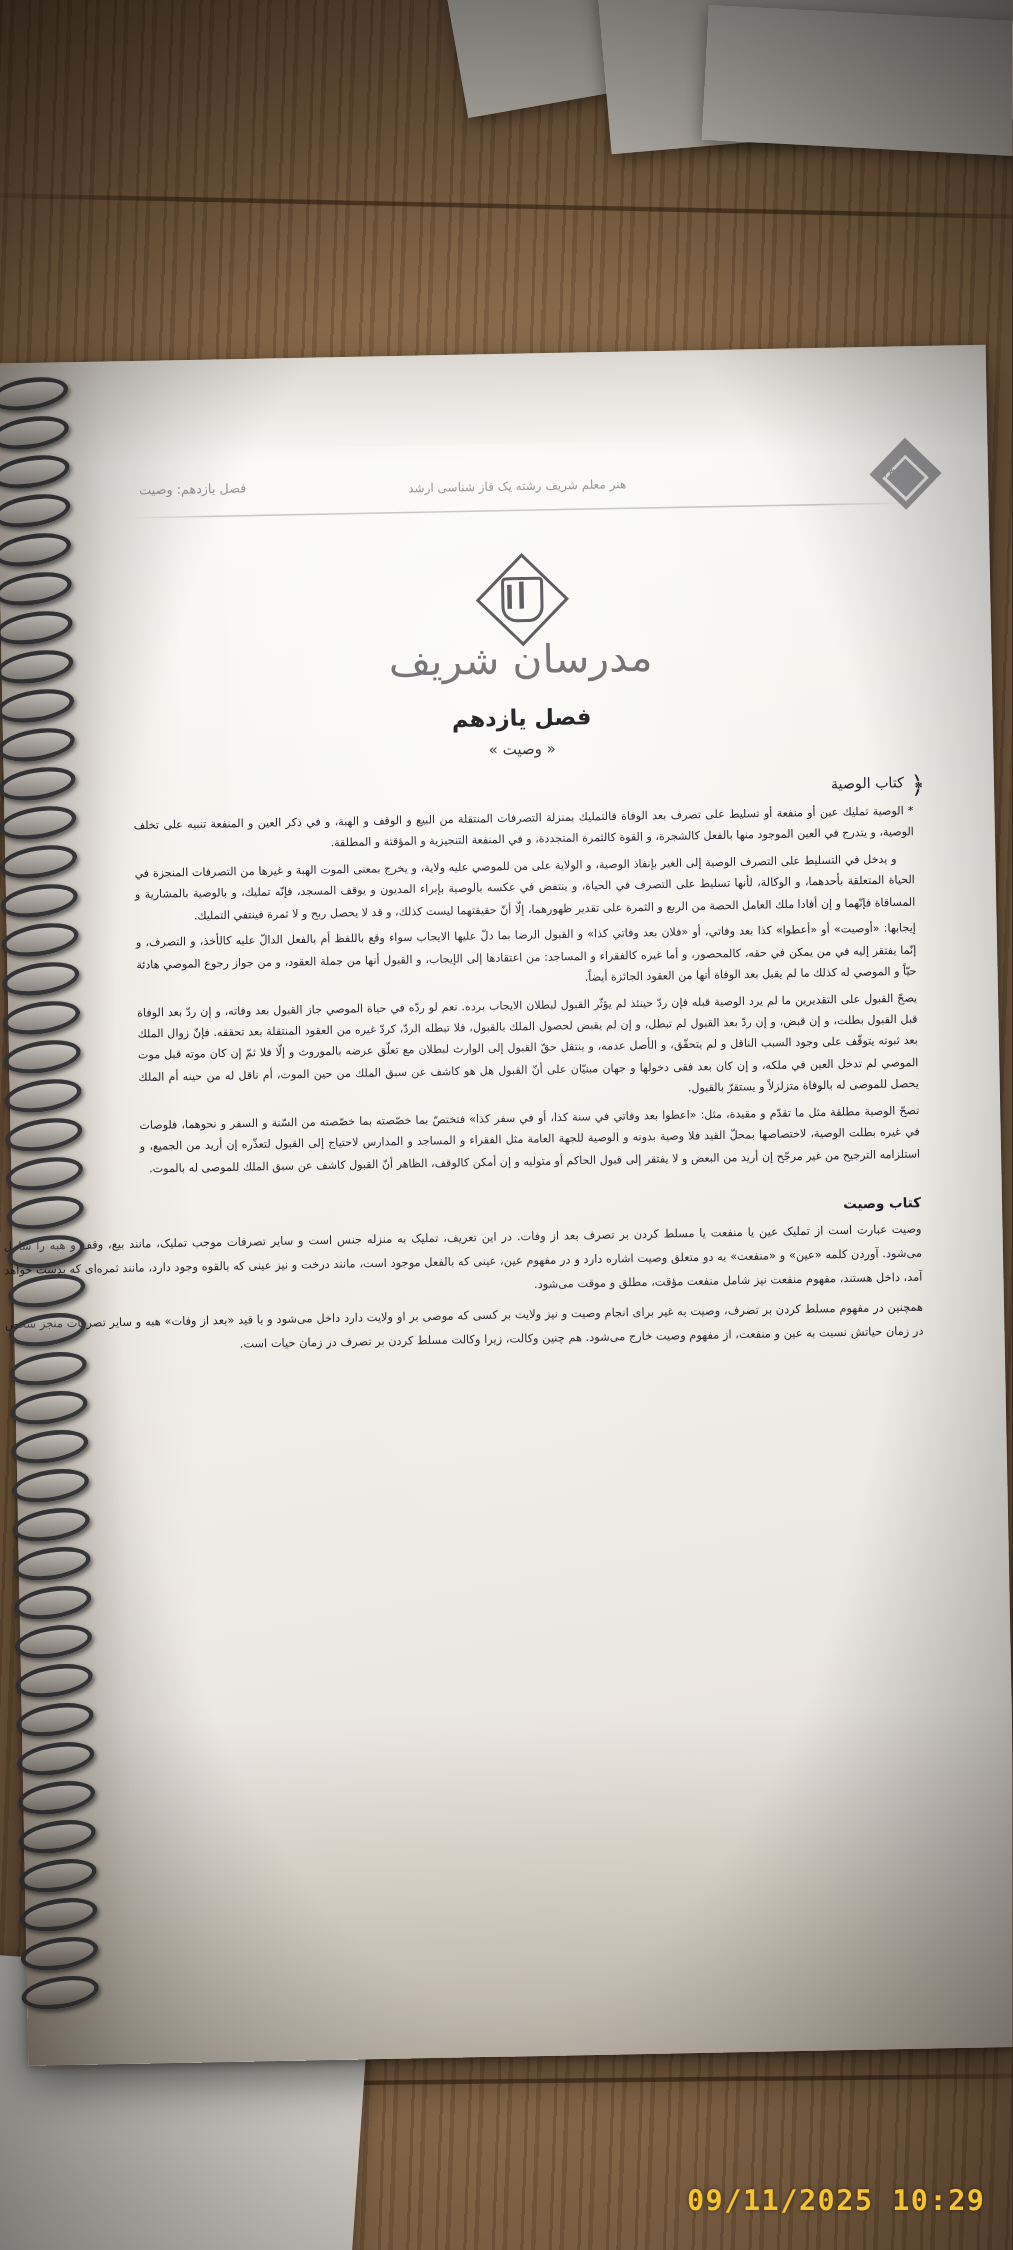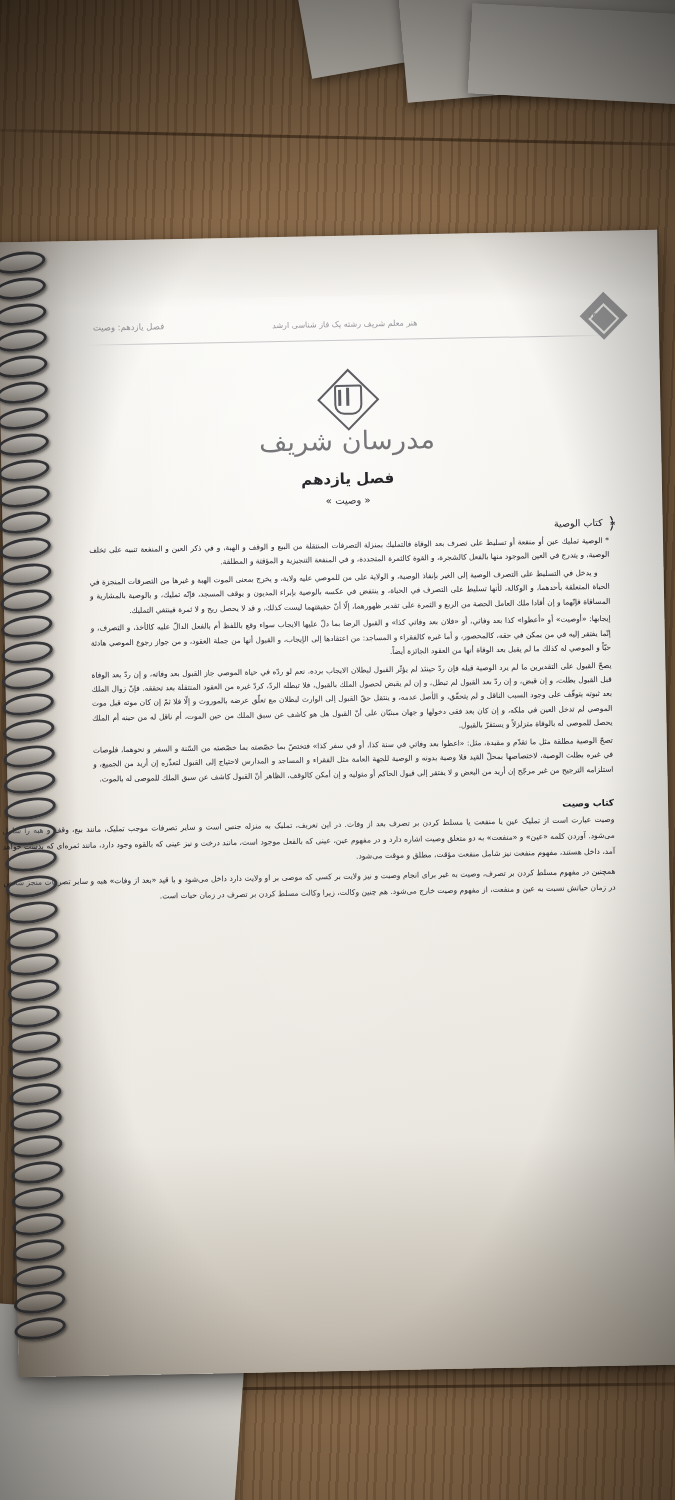--- a/index.html
+++ b/index.html
@@ -459,13 +459,14 @@
       <div class="coil" style="top: 968px;"></div>
       <div class="coil" style="top: 994px;"></div>
       <div class="coil" style="top: 1020px;"></div>
       <div class="coil" style="top: 1046px;"></div>
       <div class="coil" style="top: 1072px;"></div>
     </div>
 
   <div class="shadow-strip"></div>
   <div class="vignette"></div>
 
+  <div class="timestamp" style="color: rgb(247, 195, 46);">09/11/2025  10:29</div>
 </div>
 
 </body></html>

